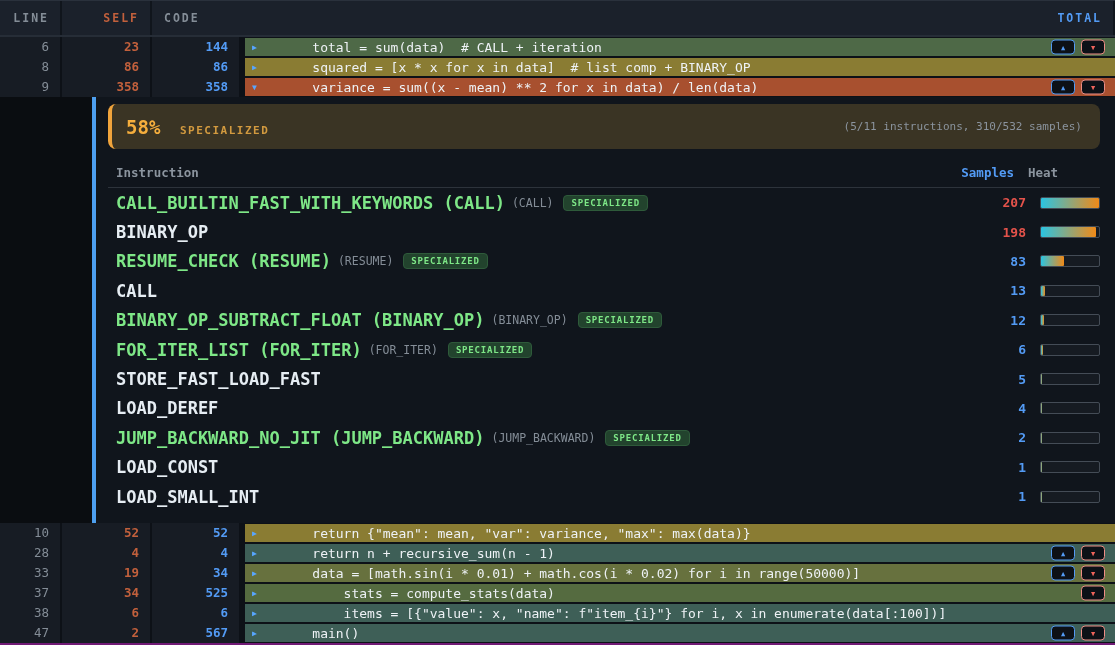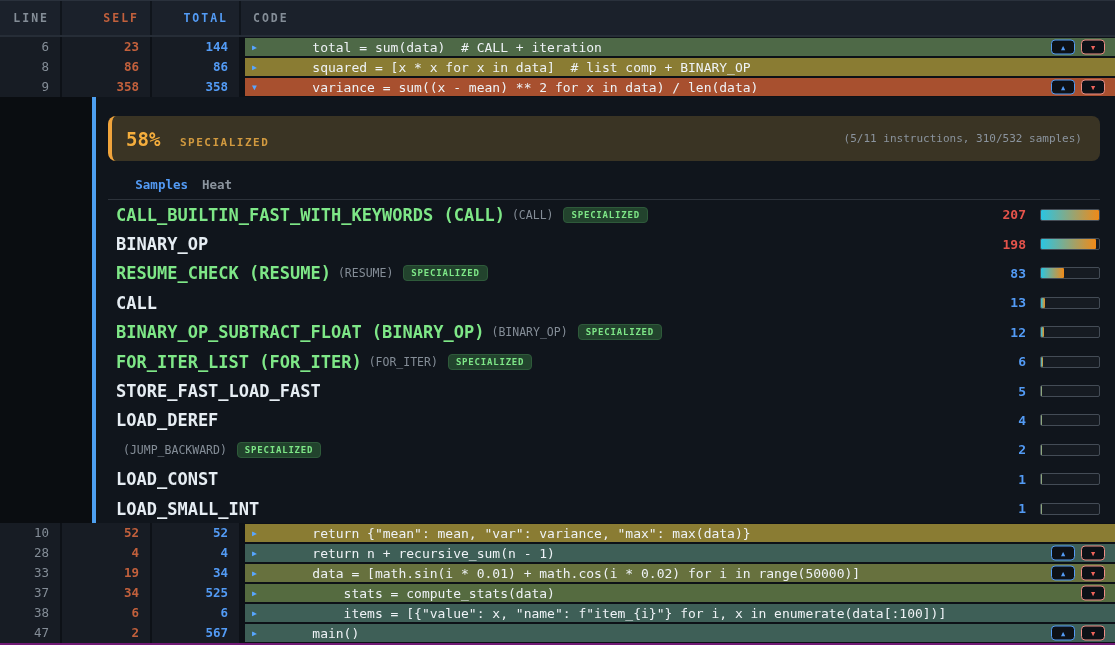--- a/index.html
+++ b/index.html
@@ -31,21 +31,21 @@
     display:flex; gap:6px; }
   .btn { width:24px; height:15px; border-radius:4px; background:#0d1117;
     display:flex; align-items:center; justify-content:center; font-size:7px;
     box-sizing:border-box; }
   .btn.up   { border:1.5px solid #539bf5; color:#539bf5; }
   .btn.down { border:1.5px solid #ee8e86; color:#f0655c; }
   
   .expanded { height:426px; position:relative; background:#10151c; }
   .gutter { position:absolute; left:0; top:0; width:92px; height:100%; background:#0a0d11; }
   .connector { position:absolute; left:92px; top:0; width:4px; height:100%; background:#4d9fef; }
-  .panel { position:absolute; left:108px; right:15px; top:12px; }
+  .panel { position:absolute; left:108px; right:15px; top:0; }
   .summary { margin-top:7px; height:45px; background:#3a3424; border-left:4px solid #f0a43c;
     border-radius:8px; display:flex; align-items:center; justify-content:space-between;
     padding:0 18px 0 14px; box-sizing:border-box; }
   .pct { font-size:19px; font-weight:bold; color:#f5ae3d; }
   .pctlabel { font-size:11px; font-weight:bold; color:#d29a3f; letter-spacing:1.5px; margin-left:10px; }
   .note { font-size:11px; color:#8b949e; }
   .ithead { display:flex; margin-top:13px; height:20px; align-items:center;
     font-size:12.5px; font-weight:bold; color:#8b949e; }
   .ith-name { flex:1; padding-left:8px; }
   .ith-samples { width:80px; text-align:right; color:#539bf5; }
@@ -66,22 +66,22 @@
   .ifill { height:100%; background:linear-gradient(90deg,#2bc4e2,#f08a18); border-radius:1px; }
 </style>
 </head>
 <body>
 
 <div class="app">
 
   <div class="header-row">
     <div class="hcell">LINE</div>
     <div class="hcell self">SELF</div>
+    <div class="hcell codeh">CODE</div>
     <div class="hcell total">TOTAL</div>
-    <div class="hcell codeh">CODE</div>
   </div>
 
   <div id="rows-above">
       <div class="crow">
         <div class="cell">6</div>
         <div class="cell self">23</div>
         <div class="cell total">144</div>
         <div class="codecell">
           <div class="band" style="background: rgb(78, 105, 71);">
             <span class="arrow">▶</span>
@@ -126,20 +126,21 @@
     <div class="connector"></div>
     <div class="panel">
       <div class="summary">
         <div>
           <span class="pct">58%</span>
           <span class="pctlabel">SPECIALIZED</span>
         </div>
         <span class="note">(5/11 instructions, 310/532 samples)</span>
       </div>
       <div class="ithead">
+        <span class="ith-name">Instruction</span>
         <span class="ith-samples">Samples</span>
         <span class="ith-heat">Heat</span>
       </div>
       <div class="sep"></div>
       <div id="instruction-rows">
           <div class="irow">
             <div class="iname">
               <span class="opname spec">CALL_BUILTIN_FAST_WITH_KEYWORDS (CALL)</span>
               <span class="ifam">(CALL)</span>
               <span class="badge">SPECIALIZED</span>
@@ -213,20 +214,21 @@
             <div class="iname">
               <span class="opname">LOAD_DEREF</span>
             </div>
             <span class="isamples">4</span>
             <div class="iheat">
               <div class="ifill" style="width: 1.93237%;"></div>
             </div>
           </div>
           <div class="irow">
             <div class="iname">
+              <span class="opname spec">JUMP_BACKWARD_NO_JIT (JUMP_BACKWARD)</span>
               <span class="ifam">(JUMP_BACKWARD)</span>
               <span class="badge">SPECIALIZED</span>
             </div>
             <span class="isamples">2</span>
             <div class="iheat">
               <div class="ifill" style="width: 1.5%;"></div>
             </div>
           </div>
           <div class="irow">
             <div class="iname">

